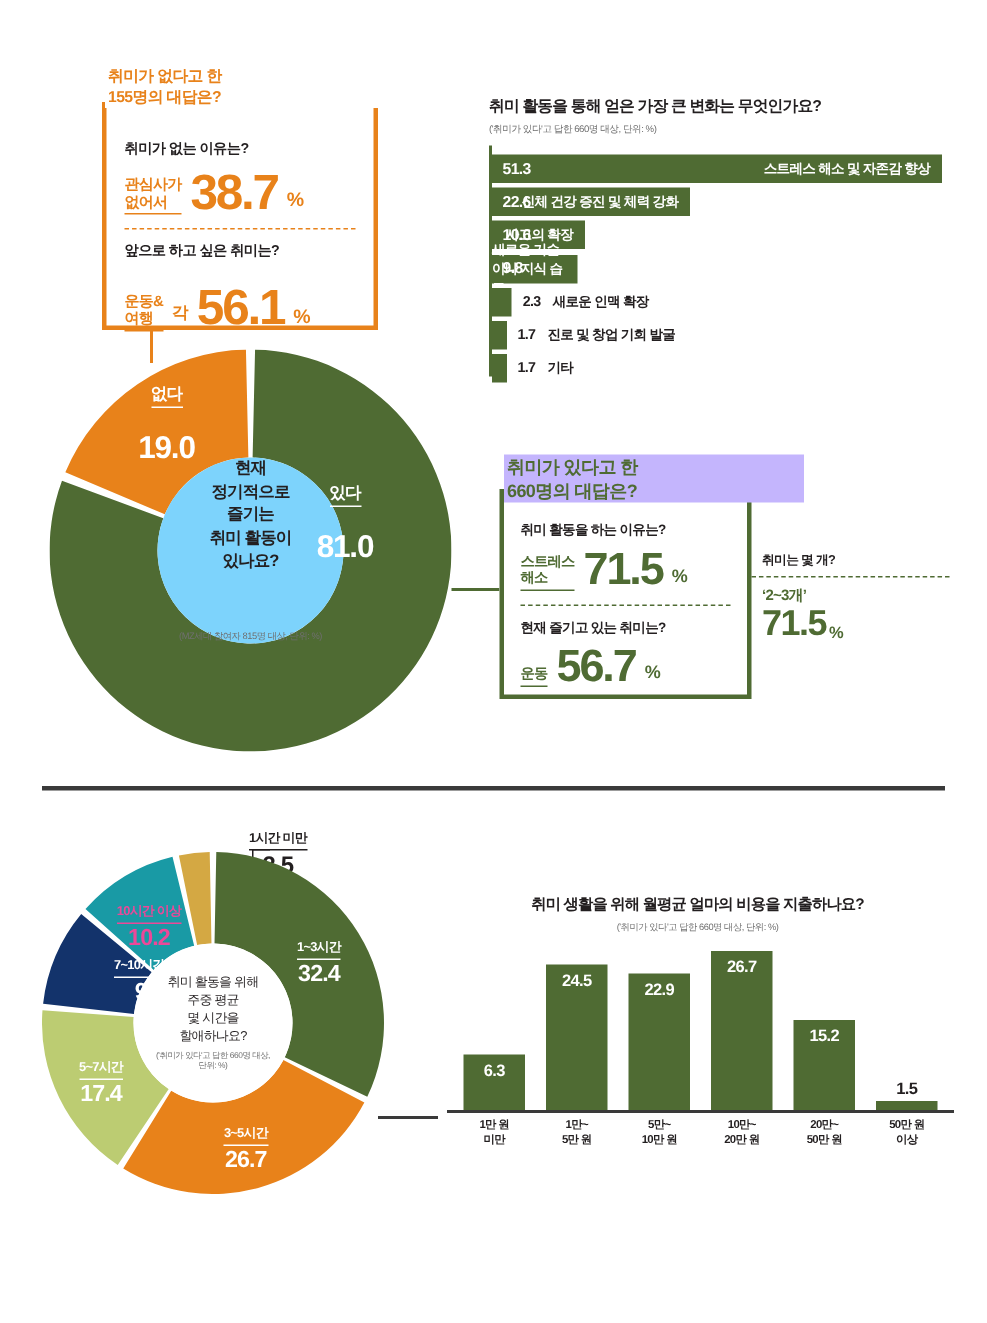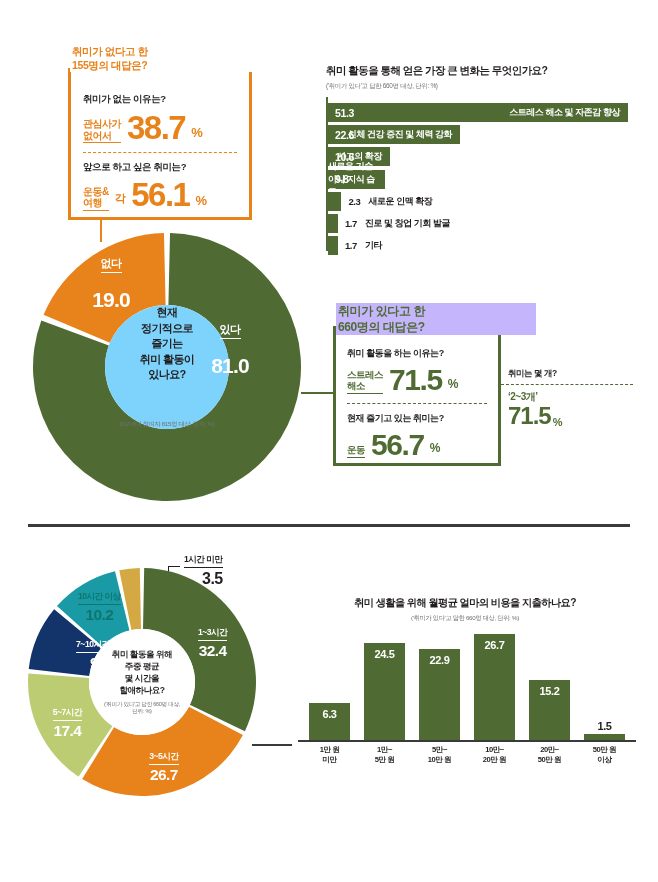--- a/index.html
+++ b/index.html
@@ -134,31 +134,31 @@
 
   
   #time-donut { left: 28px; top: 568px; width: 228px; height: 228px; }
   #time-donut .hole {
     position: absolute; left: 50%; top: 50%;
     width: 106px; height: 106px; margin: -53px 0 0 -53px;
     background: #fff; border-radius: 50%;
     display: flex; flex-direction: column; align-items: center; justify-content: center;
     text-align: center;
   }
-  #time-donut .hole .q { font-size: 8.6px; font-weight: bold; line-height: 1.4; letter-spacing: -0.5px; }
+  #time-donut .hole .q { font-size: 8.6px; font-weight: normal; line-height: 1.4; letter-spacing: -0.5px; }
   #time-donut .hole .sub { font-size: 5.6px; color: #6f6f6f; margin-top: 4px; line-height: 1.35; letter-spacing: -0.3px;}
   .tlbl { position: absolute; text-align: center; }
   .tlbl .name {
     font-size: 8.6px; font-weight: bold; border-bottom: 1.4px solid currentColor;
     display: inline-block; padding-bottom: 1px; letter-spacing: -0.5px;
   }
   .tlbl .val { font-size: 15.5px; font-weight: bold; line-height: 1.15; letter-spacing: -0.6px; margin-top: 1px; }
 
   
-  #callout-35 { left: 184px; top: 548px; text-align: right; }
+  #callout-35 { left: 166px; top: 548px; text-align: center; }
   #callout-35 .name {
     font-size: 8.6px; font-weight: bold; color: #231f20; letter-spacing: -0.5px;
     border-bottom: 1.4px solid #231f20; display: inline-block; padding-bottom: 1px;
   }
   #callout-35 .val { font-size: 16px; font-weight: bold; color: #231f20; margin-top: 2px; letter-spacing: -0.6px; }
   #callout-elbow {
     position: absolute; left: 168px; top: 566px; width: 12px; height: 14px;
     border-left: 1.6px solid #231f20; border-top: 1.6px solid #231f20;
   }
 
@@ -202,21 +202,21 @@
   <div class="abs" id="orange-box">
     <div style="padding:22px 12px 0 12px;">
       <div class="obx-q">취미가 없는 이유는?</div>
       <div class="obx-row" style="margin-top:7px;">
         <div class="obx-key">관심사가<br>없어서</div>
         <div class="obx-big">38.7</div>
         <div class="obx-pct">%</div>
       </div>
       <div class="dash-h" style="margin:9px 0 8px 0;"></div>
       <div class="obx-q">앞으로 하고 싶은 취미는?</div>
-      <div class="obx-row" style="margin-top:6px;">
+      <div class="obx-row" style="margin-top:16px;">
         <div class="obx-key">운동&amp;<br>여행</div>
         <div class="obx-each">각</div>
         <div class="obx-big">56.1</div>
         <div class="obx-pct">%</div>
       </div>
     </div>
   </div>
   <div class="abs" id="orange-elbow"></div>
 
   <div class="abs" id="main-donut">
@@ -338,21 +338,21 @@
     </svg>
     <div class="hole">
       <div class="q">취미 활동을 위해<br>주중 평균<br>몇 시간을<br>할애하나요?</div>
       <div class="sub">('취미가 있다'고 답한 660명 대상,<br>단위: %)</div>
     </div>
     <div id="time-donut-labels">
         <div class="tlbl" style="left: 140.633px; top: 53.4105px; width: 88px; color: rgb(255, 255, 255);"><div class="name">1~3시간</div><div class="val">32.4</div></div>
         <div class="tlbl" style="left: 91.9015px; top: 177.058px; width: 88px; color: rgb(255, 255, 255);"><div class="name">3~5시간</div><div class="val">26.7</div></div>
         <div class="tlbl" style="left: -4.65064px; top: 133.281px; width: 88px; color: rgb(255, 255, 255);"><div class="name">5~7시간</div><div class="val">17.4</div></div>
         <div class="tlbl" style="left: -6.37924px; top: 64.516px; width: 88px; color: rgb(255, 255, 255); text-align: right;"><div class="name">7~10시간</div><div class="val">9.8</div></div>
-        <div class="tlbl" style="left: 27.3015px; top: 17px; width: 88px; color: #0f766e;"><div class="name">10시간 이상</div><div class="val">10.2</div></div>
+        <div class="tlbl" style="left: 27.3015px; top: 29px; width: 88px; color: #ec4899;"><div class="name">10시간 이상</div><div class="val">10.2</div></div>
       </div>
   </div>
 
   <div class="abs" id="vbar-lead"></div>
 
   <div class="abs" id="vbar-block">
     <div id="vbar-title">취미 생활을 위해 월평균 얼마의 비용을 지출하나요?</div>
     <div id="vbar-sub">('취미가 있다'고 답한 660명 대상, 단위: %)</div>
     <div id="vbar-plot">
         <div class="vcol">

